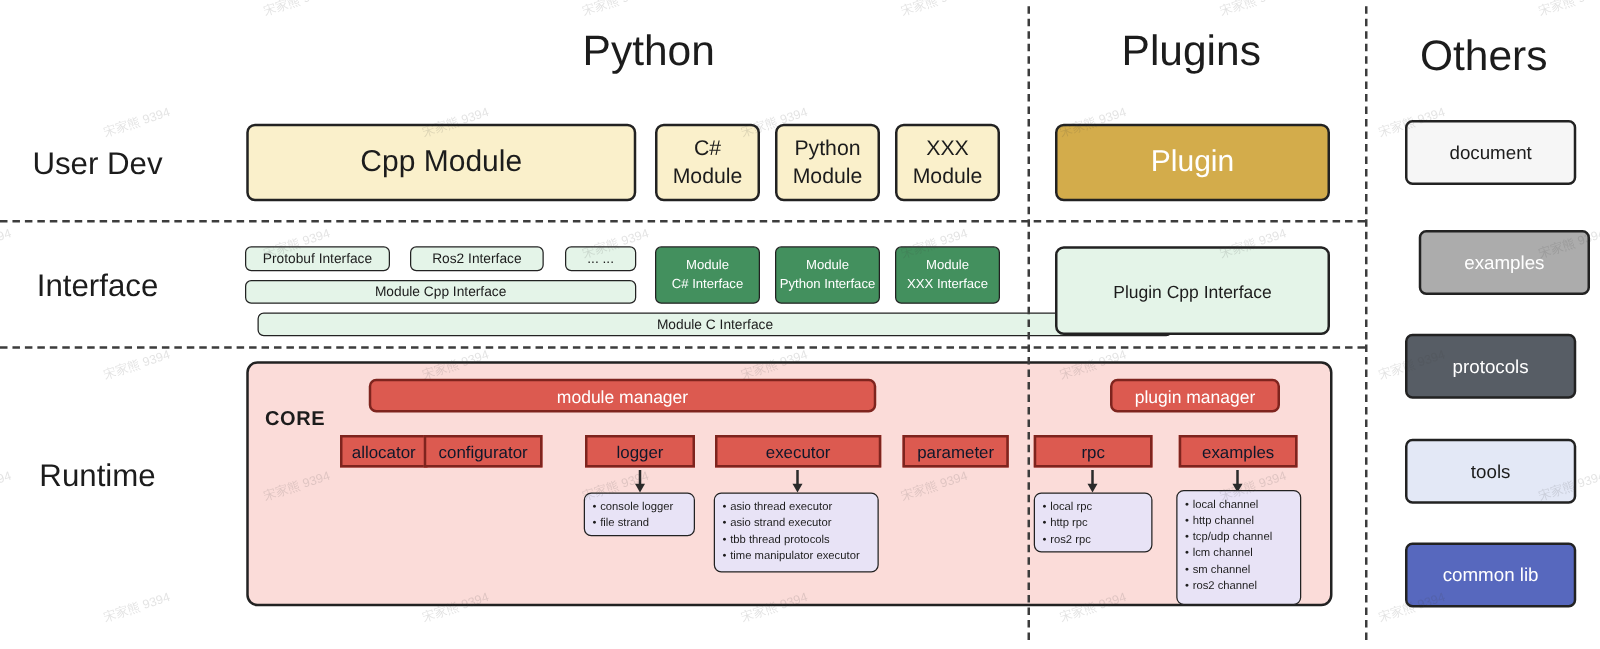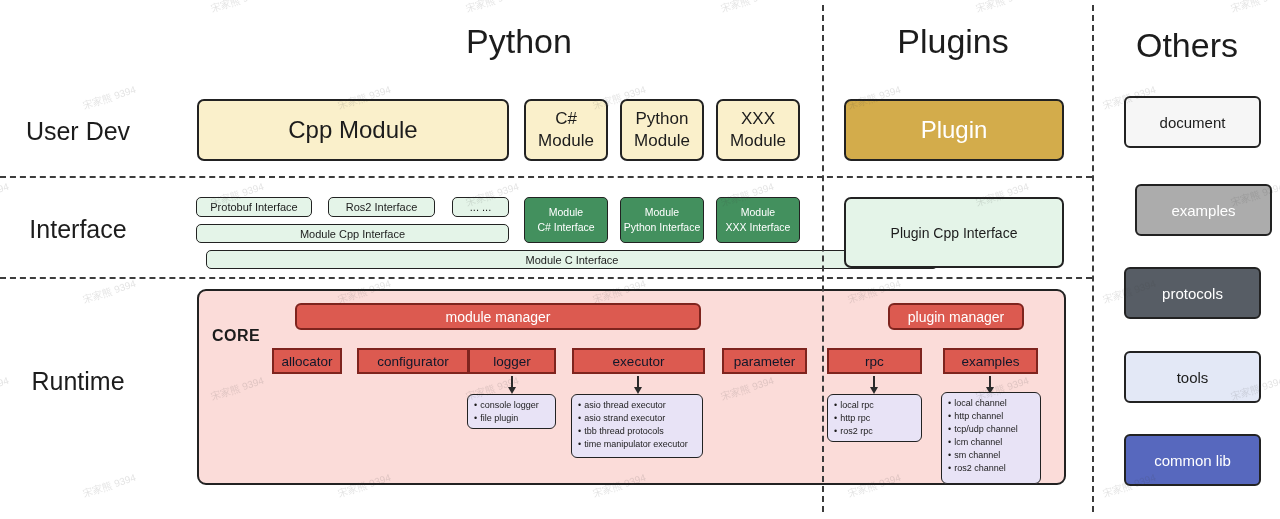--- a/index.html
+++ b/index.html
@@ -48,21 +48,21 @@
   #if-lang-2{left:716px;top:197px;width:84px;height:46px;}
   #if-plugin-cpp{left:844px;top:197px;width:220px;height:71px;background:var(--green-light);font-size:14px;}
   #core-box{left:197px;top:289px;width:869px;height:196px;background:var(--pink);border-radius:9px;z-index:1;}
   #core-label{position:absolute;left:212px;top:327px;font-size:16px;font-weight:bold;z-index:2;letter-spacing:.5px;}
   .red-bar{background:var(--red);color:#ffffff;border-color:var(--red-border);border-radius:6px;font-size:14px;}
   #module-manager{left:295px;top:303px;width:406px;height:27px;}
   #plugin-manager{left:888px;top:303px;width:136px;height:27px;}
   .comp{position:absolute;background:var(--red);color:#0f172a;border:2px solid var(--red-border);
        border-radius:0;display:flex;align-items:center;justify-content:center;font-size:13.5px;z-index:2;}
   #comp-allocator{left:272px;top:348px;width:70px;height:26px;}
-  #comp-configurator{left:357px;top:348px;width:112px;height:26px;}
+  #comp-configurator{left:339px;top:348px;width:95px;height:26px;}
   #comp-logger{left:468px;top:348px;width:88px;height:26px;}
   #comp-executor{left:572px;top:348px;width:133px;height:26px;}
   #comp-parameter{left:722px;top:348px;width:85px;height:26px;}
   #comp-rpc{left:827px;top:348px;width:95px;height:26px;}
   #comp-channel{left:943px;top:348px;width:95px;height:26px;}
   .arrow{position:absolute;width:2px;background:#2a2a2a;top:376px;height:12px;z-index:2;}
   .arrow::after{content:"";position:absolute;left:-3px;top:11px;border-left:4px solid transparent;
        border-right:4px solid transparent;border-top:7px solid #2a2a2a;}
   #arrow-logger{left:511px;} #arrow-executor{left:637px;} #arrow-rpc{left:873px;} #arrow-channel{left:989px;}
   .list-box{position:absolute;background:var(--lavender);border:1.5px solid var(--border-dark);
@@ -174,21 +174,21 @@
   <div class="comp" id="comp-rpc">rpc</div>
   <div class="comp" id="comp-channel">examples</div>
 
   <div class="arrow" id="arrow-logger"></div>
   <div class="arrow" id="arrow-executor"></div>
   <div class="arrow" id="arrow-rpc"></div>
   <div class="arrow" id="arrow-channel"></div>
 
   <div class="list-box" id="list-logger">
     <div class="li">console logger</div>
-    <div class="li">file plugin</div>
+    <div class="li">file strand</div>
   </div>
   <div class="list-box" id="list-executor">
     <div class="li">asio thread executor</div>
     <div class="li">asio strand executor</div>
     <div class="li">tbb thread protocols</div>
     <div class="li">time manipulator executor</div>
   </div>
   <div class="list-box" id="list-rpc">
     <div class="li">local rpc</div>
     <div class="li">http rpc</div>

